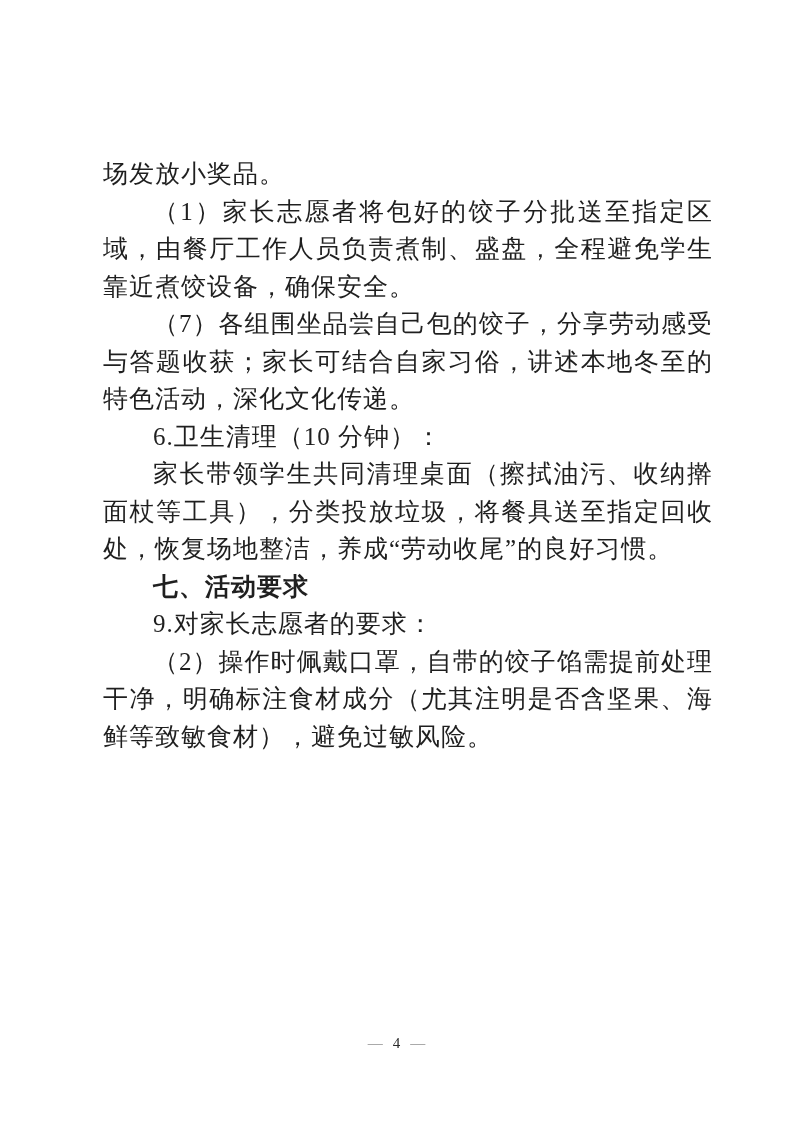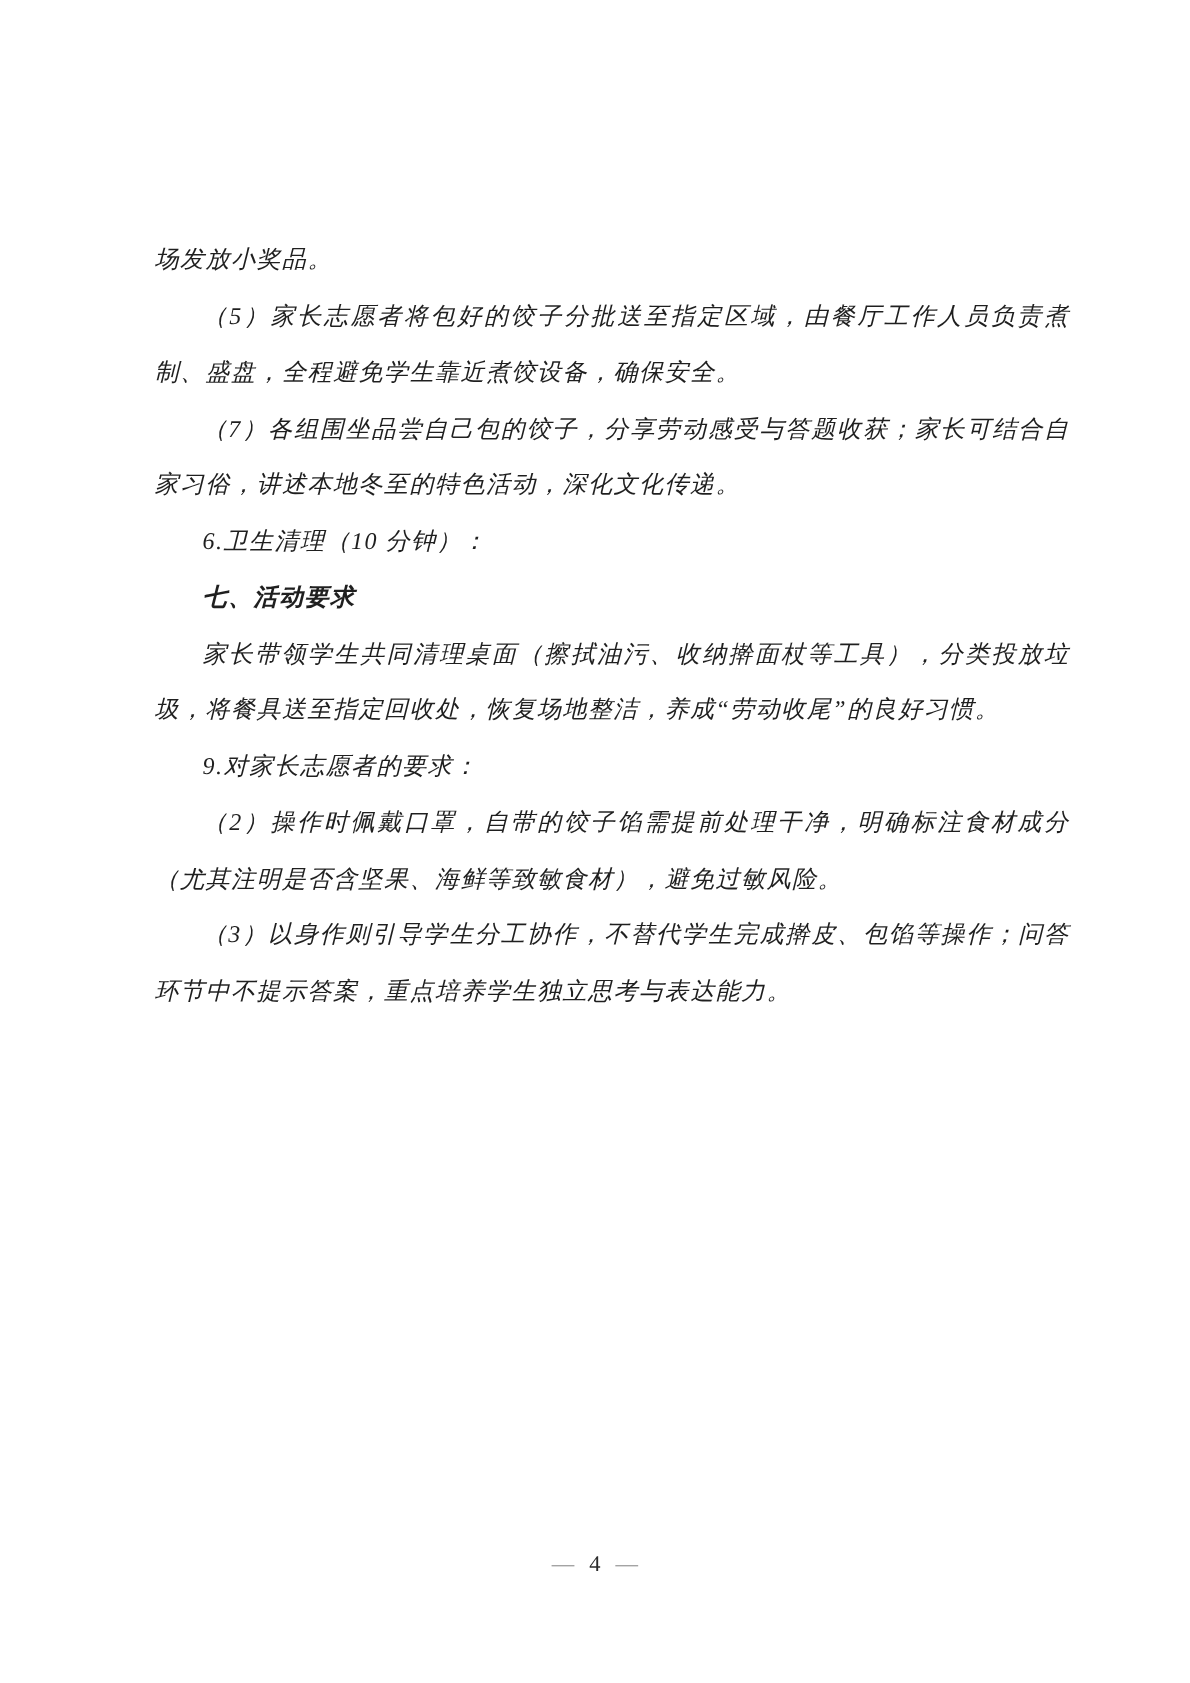--- a/index.html
+++ b/index.html
@@ -17,28 +17,27 @@
   }
   .content {
     position: absolute;
     left: 103px;
     top: 155px;
     width: 610px;
   }
   .para {
     margin: 0;
     padding: 0;
-    font-size: 16px;
+    font-size: 25px;
     line-height: 37.5px;
     color: #1f1f1f;
     text-align: justify;
     text-indent: 2em;
     letter-spacing: 1px;
     word-break: break-all;
-    font-style: italic;
   }
   .para.no-indent {
     text-indent: 0;
   }
   .para.heading {
     font-weight: bold;
   }
   .footer {
     position: absolute;
     left: 0;
@@ -57,26 +56,25 @@
     padding: 0 10px;
     color: #2a2a2a;
   }
 </style>
 </head>
 <body>
 
 <div class="page">
   <div class="content">
     <p class="para no-indent">场发放小奖品。</p>
-    <p class="para">（5）家长志愿者将包好的饺子分批送至指定区域，由餐厅工作人员负责煮制、盛盘，全程避免学生靠近煮饺设备，确保安全。</p>
+    <p class="para">（1）家长志愿者将包好的饺子分批送至指定区域，由餐厅工作人员负责煮制、盛盘，全程避免学生靠近煮饺设备，确保安全。</p>
     <p class="para">（7）各组围坐品尝自己包的饺子，分享劳动感受与答题收获；家长可结合自家习俗，讲述本地冬至的特色活动，深化文化传递。</p>
     <p class="para">6.卫生清理（10 分钟）：</p>
+    <p class="para">家长带领学生共同清理桌面（擦拭油污、收纳擀面杖等工具），分类投放垃圾，将餐具送至指定回收处，恢复场地整洁，养成“劳动收尾”的良好习惯。</p>
     <p class="para heading">七、活动要求</p>
-    <p class="para">家长带领学生共同清理桌面（擦拭油污、收纳擀面杖等工具），分类投放垃圾，将餐具送至指定回收处，恢复场地整洁，养成“劳动收尾”的良好习惯。</p>
     <p class="para">9.对家长志愿者的要求：</p>
     <p class="para">（2）操作时佩戴口罩，自带的饺子馅需提前处理干净，明确标注食材成分（尤其注明是否含坚果、海鲜等致敏食材），避免过敏风险。</p>
-    <p class="para">（3）以身作则引导学生分工协作，不替代学生完成擀皮、包馅等操作；问答环节中不提示答案，重点培养学生独立思考与表达能力。</p>
   </div>
 
   <div class="footer">
     <span class="dash">—</span><span class="pagenum">4</span><span class="dash">—</span>
   </div>
 </div>
 
 </body></html>

